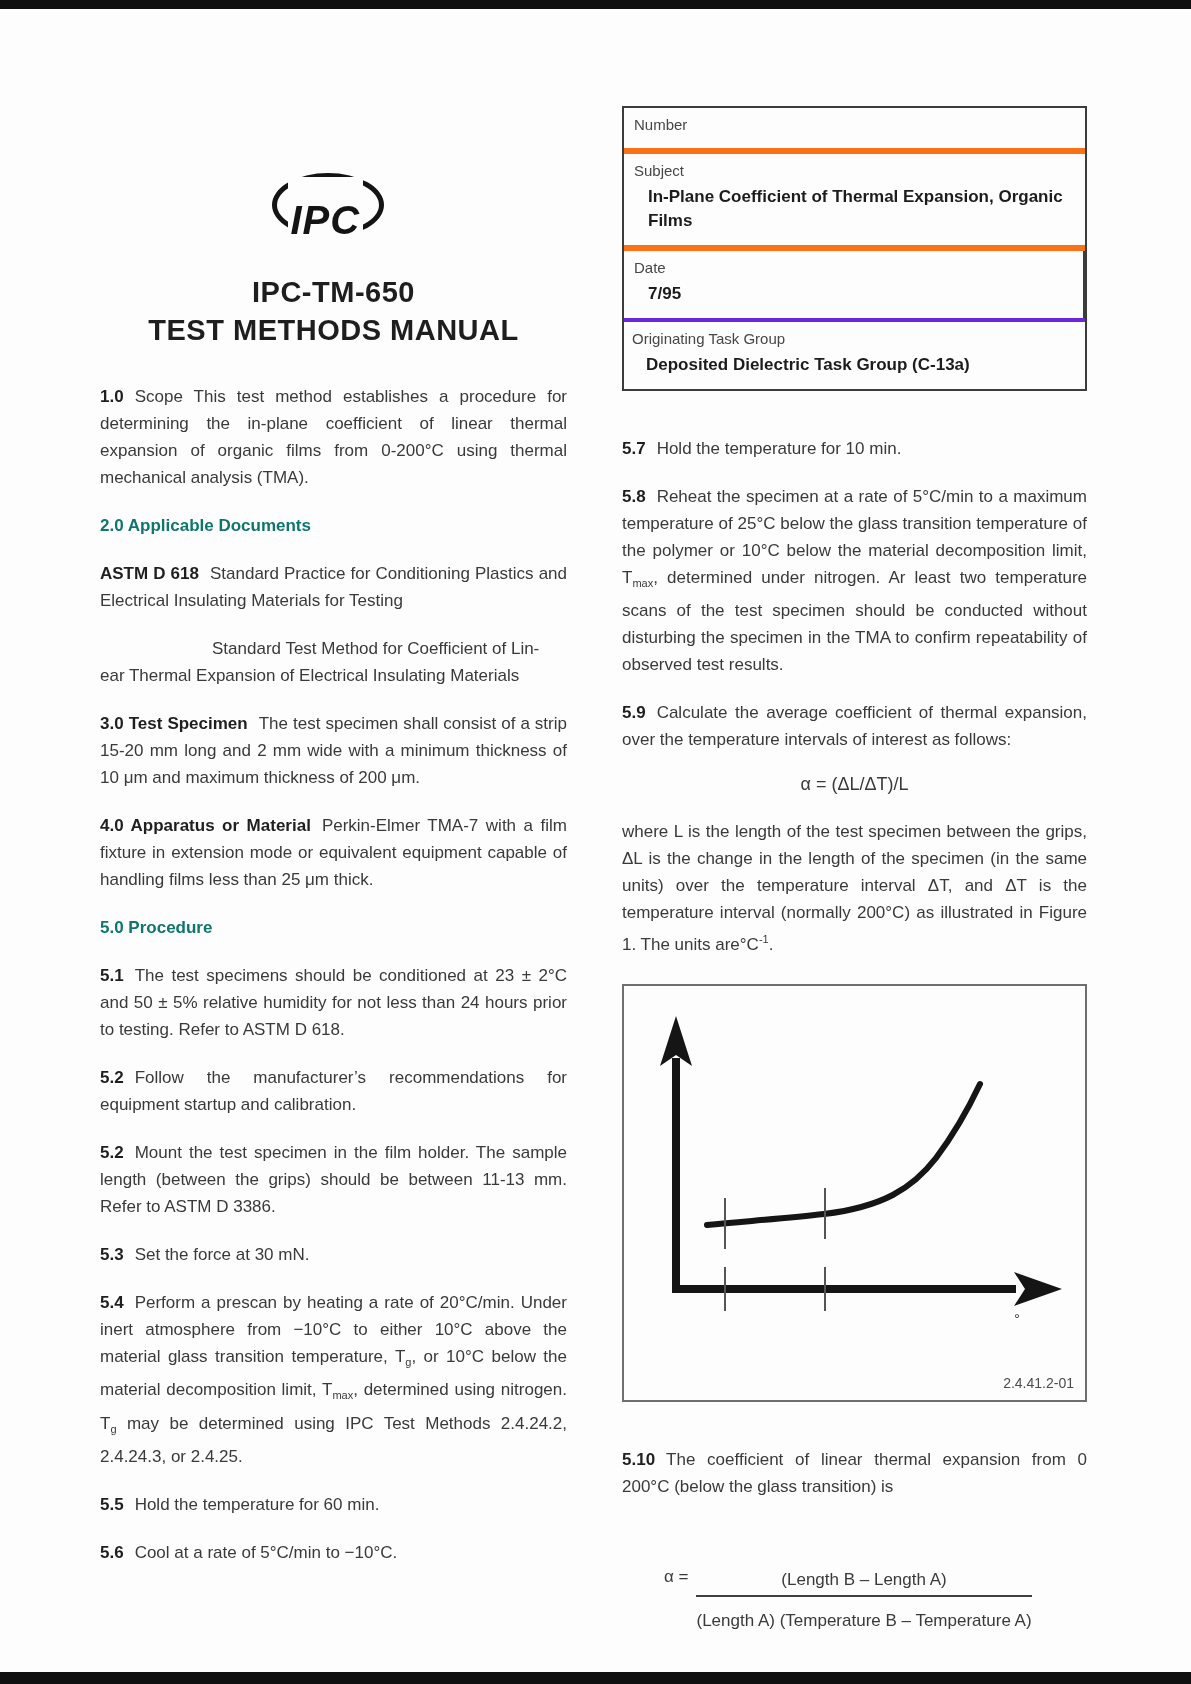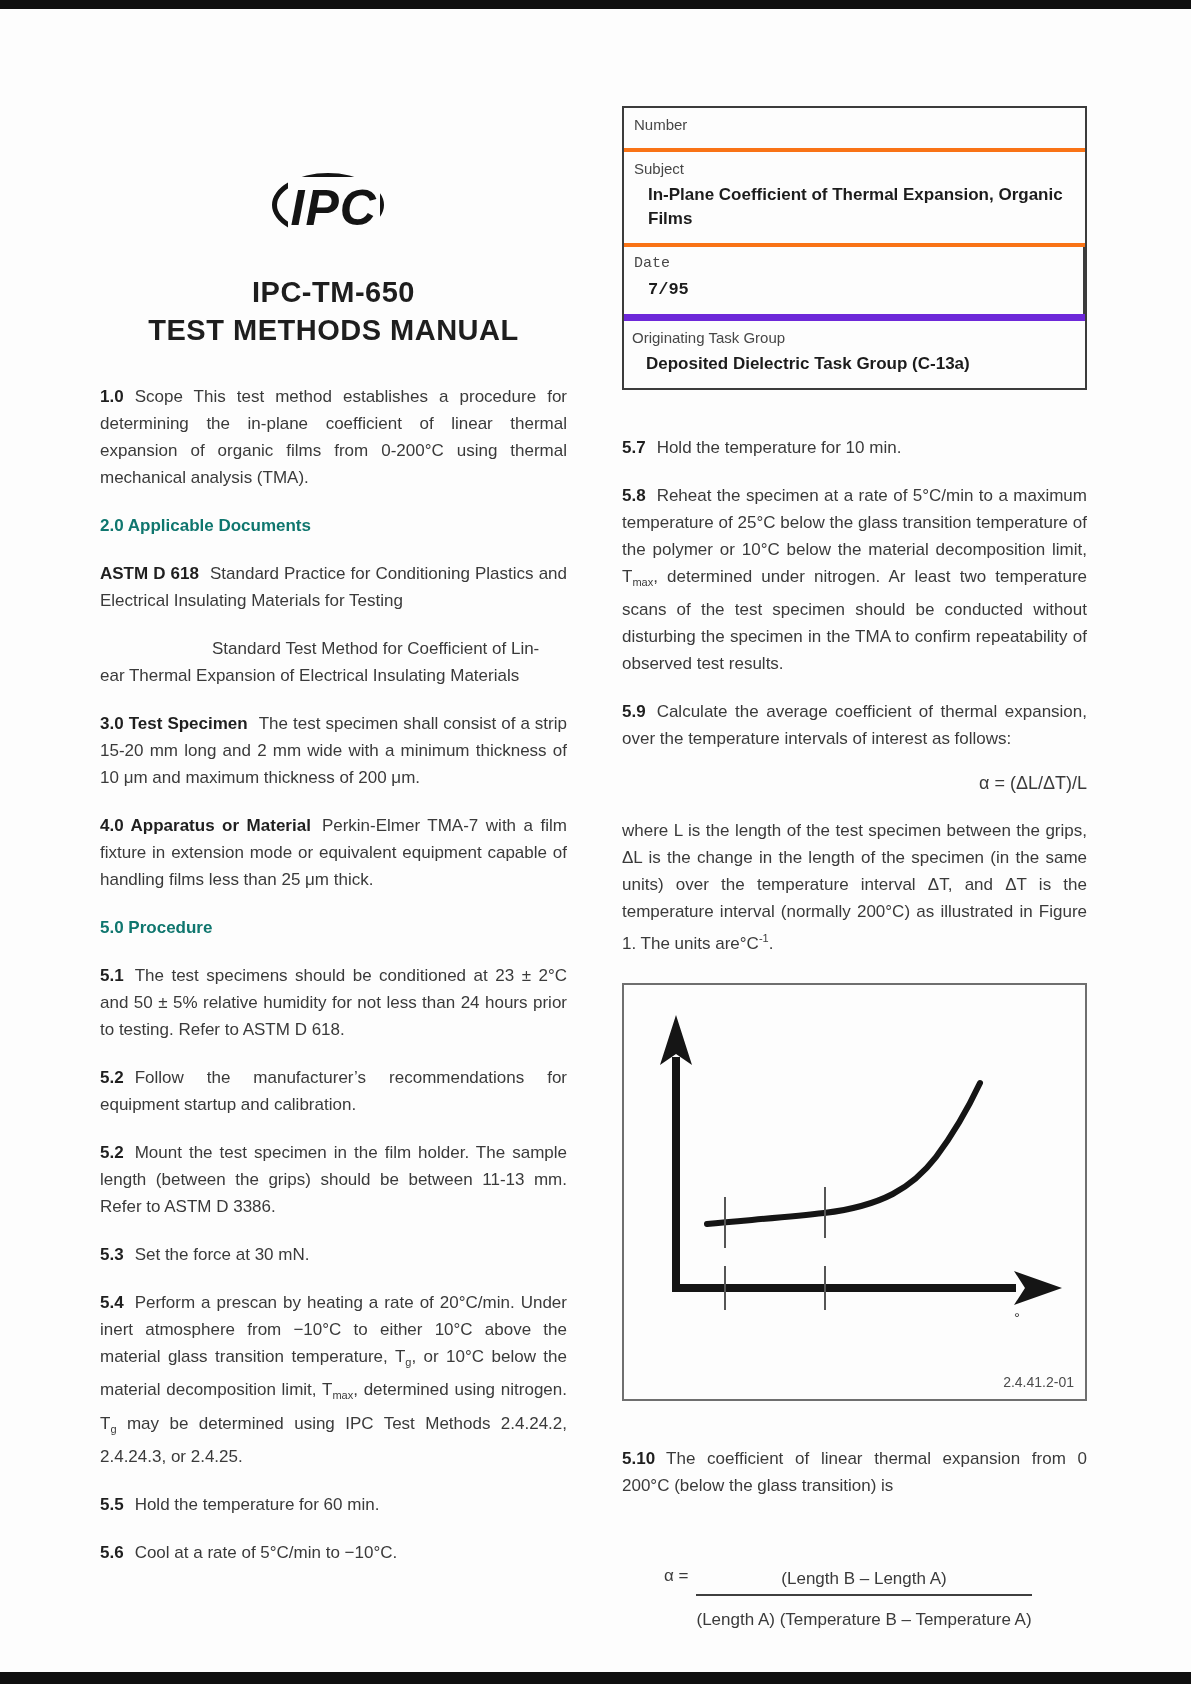--- a/index.html
+++ b/index.html
@@ -20,50 +20,50 @@
 
   
   .masthead { text-align:center; }
   .logo { position:relative; width:128px; height:76px; margin:72px auto 30px; }
   .logo-ellipse {
     position:absolute; left:2px; top:6px; width:112px; height:64px;
     border:5px solid #141414; border-radius:50%;
   }
   .logo-text {
     position:absolute; left:18px; top:10px;
-    font-style:italic; font-weight:bold; font-size:50px; line-height:54px;
-    color:#141414; background:#fdfdfd; padding:4px 3px; letter-spacing:1px;
+    font-style:italic; font-weight:bold; font-size:40px; line-height:54px;
+    color:#141414; background:#fdfdfd; padding:16px 3px; letter-spacing:1px;
   }
   .manual-code, .manual-title {
     font-weight:bold; font-size:29px; color:#1e1e1e; letter-spacing:.5px; line-height:38px;
   }
   .masthead { margin-bottom:34px; }
 
   
   .hdr-table { border:2px solid #3c3c3c; margin-bottom:44px; }
-  .hdr-row { border-bottom:4px solid #f97316; padding:6px 10px 12px; }
+  .hdr-row { border-bottom:6px solid #f97316; padding:6px 10px 12px; }
   .hdr-row:last-child { border-bottom:none;padding-left:8px; }
   .hdr-label { font-size:15px; color:#474747; line-height:22px; }
   .hdr-value { font-size:17px; font-weight:bold; color:#1c1c1c; line-height:24px; padding-left:14px; margin-top:3px; }
-  .hdr-split { display:flex; border-bottom:7px solid #6d28d9;font-family:Liberation Mono, monospace; }
+  .hdr-split { display:flex; border-bottom:4px solid #6d28d9; }
   .hdr-split .hdr-cell { flex:1 1 50%; padding:6px 10px 12px; }
   .hdr-split .hdr-cell:first-child { border-right:2px solid #3c3c3c; }
   .hdr-row-sub .hdr-value { min-height:24px; }
 
   
   .para {
     font-size:17px; line-height:27px; text-align:justify;
     margin-bottom:21px; color:#3a3a3a;
   }
   .secnum { color:#1f1f1f; margin-right:11px; white-space:nowrap; }
   .heading { font-weight:bold; color:#0f766e; font-size:17px; line-height:27px; margin-bottom:21px; }
   sub { font-size:11px; }
   sup { font-size:11px; }
   .indent-first { margin-left:112px; }
-  .formula-center { text-align:right; font-size:18px; margin:4px 0 23px; color:#3a3a3a; }
+  .formula-center { text-align:center; font-size:18px; margin:4px 0 23px; color:#3a3a3a; }
 
   
   .figure-box {
     width:465px; height:418px; border:2px solid #6f6f6f;
     margin:26px 0 44px; position:relative; background:#fdfdfd;
   }
 
   
   .formula2 { display:flex; align-items:center; margin:6px 0 0 42px; font-size:17px; color:#3a3a3a; }
   .f2-lhs { margin-right:8px; white-space:nowrap; }

